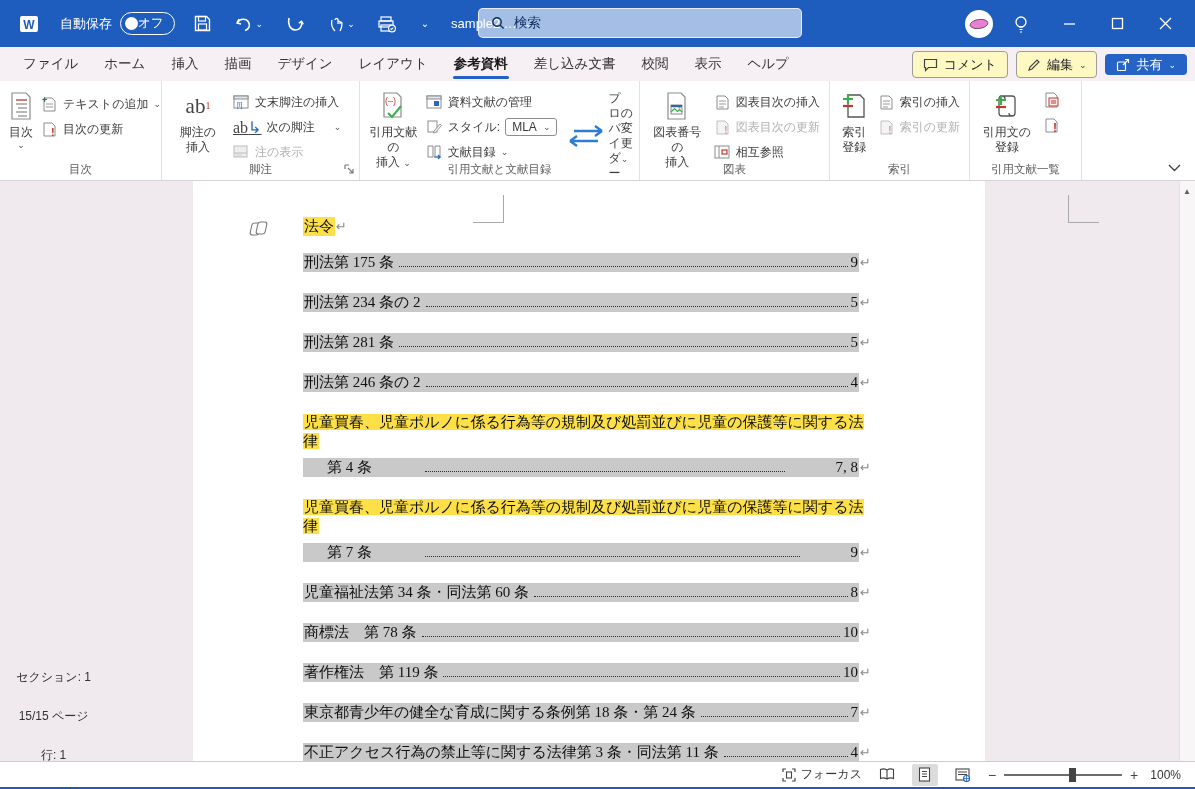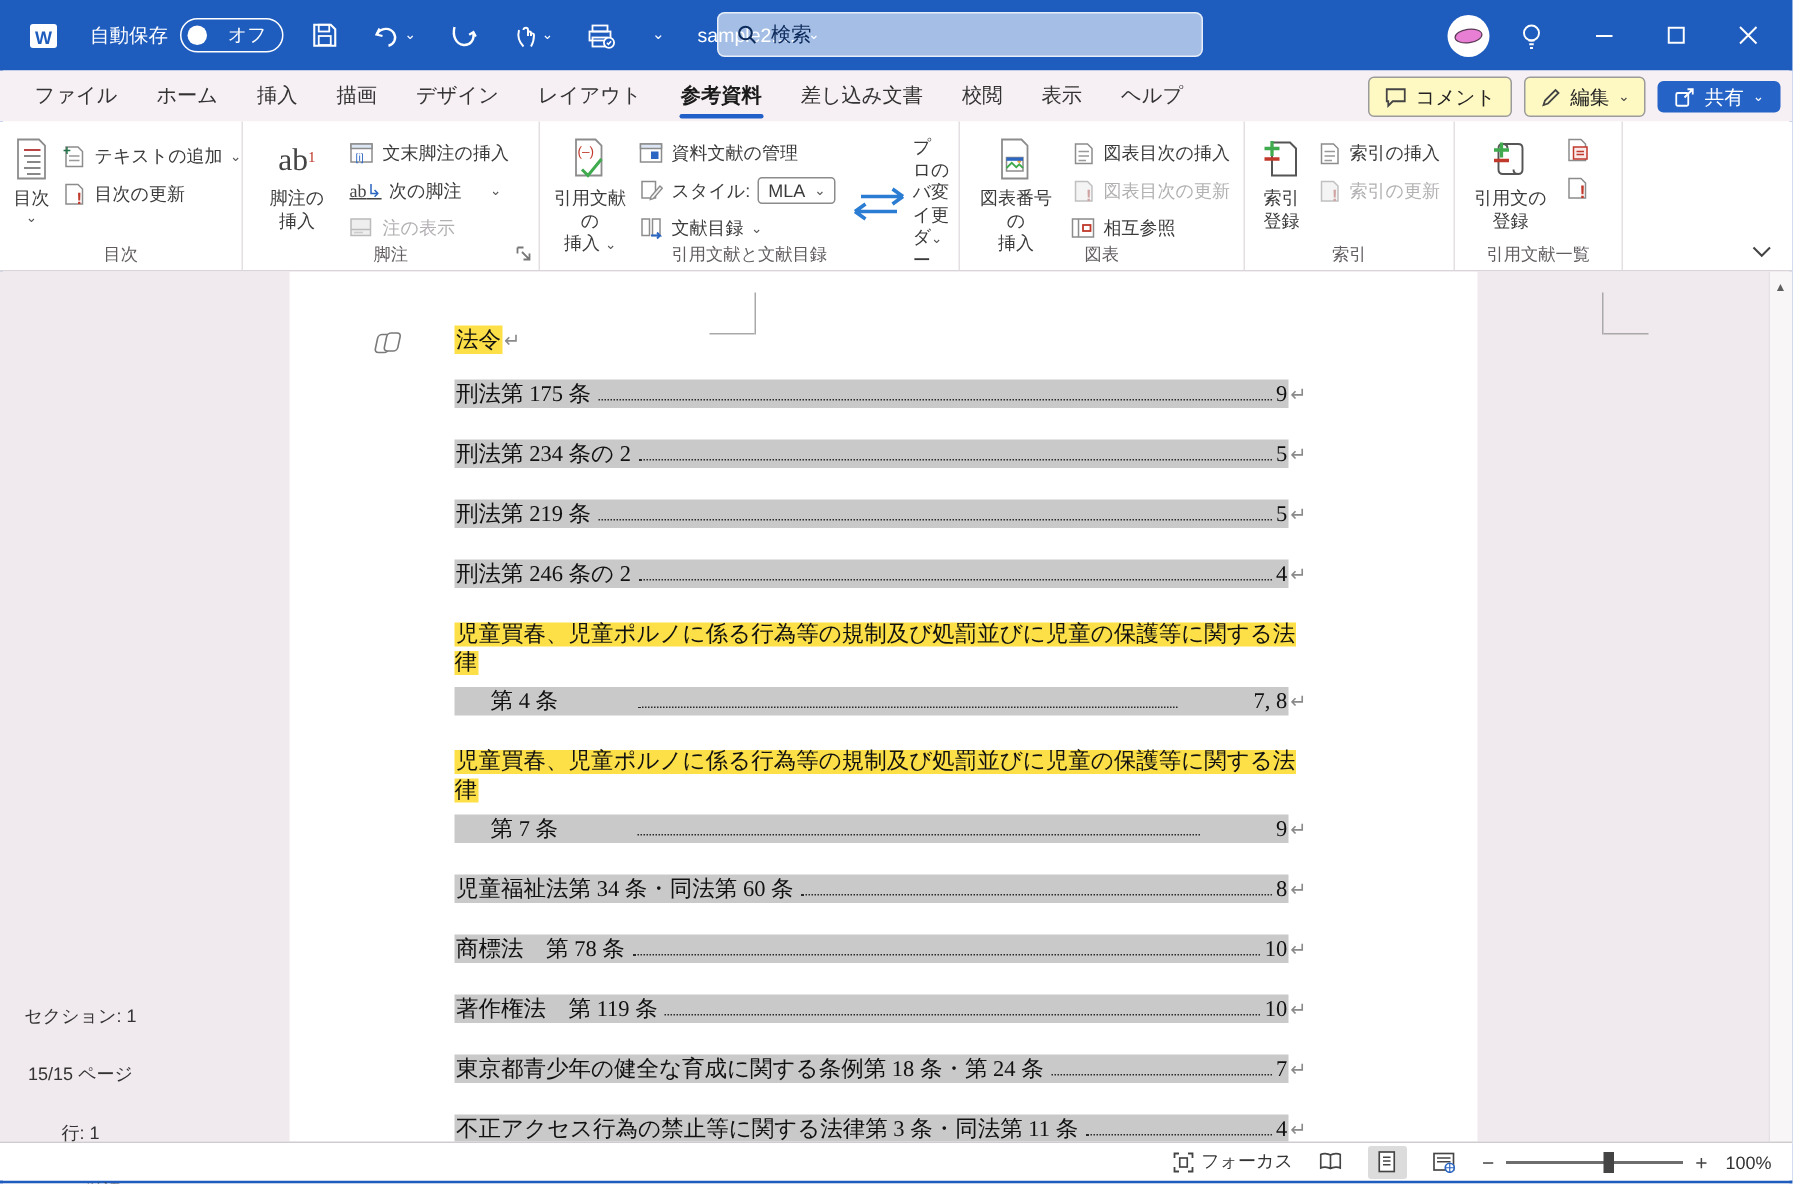--- a/index.html
+++ b/index.html
@@ -7,21 +7,21 @@
        -webkit-font-smoothing:antialiased;}
   .window{position:relative;width:1195px;height:789px;background:#fff;
           border-left:2px solid #1e5cbe;border-right:2px solid #1e5cbe;border-bottom:2px solid #1e5cbe;
           box-sizing:border-box;}
   
   .titlebar{position:absolute;left:-2px;top:0;width:1195px;height:47px;background:#1e5cbe;
             display:flex;align-items:center;color:#fff;}
   .tb-left{display:flex;align-items:center;gap:14px;padding-left:12px;flex:0 0 auto;}
   .wlogo{width:26px;height:26px;display:flex;align-items:center;justify-content:center;}
   .autosave{display:flex;align-items:center;gap:8px;font-size:13px;}
-  .toggle{display:flex;align-items:center;gap:14px;border:1px solid #fff;border-radius:12px;
+  .toggle{display:flex;align-items:center;gap:0;border:1px solid #fff;border-radius:12px;
           padding:2px 10px 2px 4px;font-size:12.5px;}
   .knob{width:13px;height:13px;border-radius:50%;background:#fff;}
   .tb-btn{display:flex;align-items:center;justify-content:center;height:30px;padding:0 4px;
           border-radius:4px;cursor:default;}
   .chev{font-size:9px;margin-left:2px;color:#fff;}
   .filename{font-size:13px;display:flex;align-items:center;gap:6px;margin-left:4px;}
   .searchbox{position:absolute;left:478px;top:8px;width:324px;height:30px;border-radius:5px;
              background:rgba(255,255,255,.60);border:1px solid rgba(255,255,255,.75);
              display:flex;align-items:center;gap:9px;padding-left:12px;box-sizing:border-box;
              color:#0d2b5c;font-size:13.5px;}
@@ -49,21 +49,21 @@
   .glabel{position:absolute;bottom:3px;left:0;right:0;text-align:center;font-size:11.5px;color:#605c60;}
   .bigbtn{display:flex;flex-direction:column;align-items:center;justify-content:flex-start;
           width:62px;padding-top:3px;text-align:center;line-height:1.25;border-radius:3px;}
   .bigbtn .bicon{height:32px;display:flex;align-items:center;justify-content:center;margin-bottom:3px;}
   .smallcol{display:flex;flex-direction:column;justify-content:flex-start;gap:3px;padding-top:2px;}
   .smallbtn{display:flex;align-items:center;gap:5px;height:22px;padding:0 3px;border-radius:3px;white-space:nowrap;}
   .smallbtn.disabled{color:#b3b0b3;}
   .dlauncher{position:absolute;right:4px;bottom:5px;width:11px;height:11px;}
   .ab1{font-family:"Liberation Serif",serif;font-size:21px;color:#444;line-height:1;}
   .ab1 sup{color:#c0392b;font-size:10px;}
-  .absm{font-family:"Liberation Serif",serif;font-size:12px;color:#444;text-decoration:underline;}
+  .absm{font-family:"Liberation Serif",serif;font-size:16px;color:#444;text-decoration:underline;}
   .mlabox{display:flex;align-items:center;gap:6px;border:1px solid #8c8c8c;border-radius:3px;
           padding:1px 6px;background:#fff;font-size:12px;}
   .provbtn{display:flex;flex-direction:row;align-items:center;width:76px;padding-top:4px;text-align:left;line-height:1.25;}
   .collapse-chev{position:absolute;right:14px;bottom:8px;color:#444;}
   
   .dicon{position:relative;width:17px;height:17px;flex:0 0 auto;}
   
   .docarea{position:absolute;left:-2px;top:181px;width:1195px;height:582px;background:#f0e9ed;overflow:hidden;}
   .page{position:absolute;left:193px;top:0;width:792px;height:582px;background:#fff;}
   .vscroll{position:absolute;right:0;top:0;width:15px;height:582px;background:#f8f6f7;border-left:1px solid #e4e0e3;}
@@ -550,21 +550,21 @@
                 <span class="leader"></span>
                 <span class="epage">5</span>
               </div>
               <span class="ret">↵</span>
             </div>
         </div>
 
         <div class="entry">
           <div class="entryrow">
               <div class="tline">
-                <span class="etext">刑法第 219 条</span>
+                <span class="etext">刑法第 281 条</span>
                 <span class="leader"></span>
                 <span class="epage">5</span>
               </div>
               <span class="ret">↵</span>
             </div>
         </div>
 
         <div class="entry">
           <div class="entryrow">
               <div class="tline">

